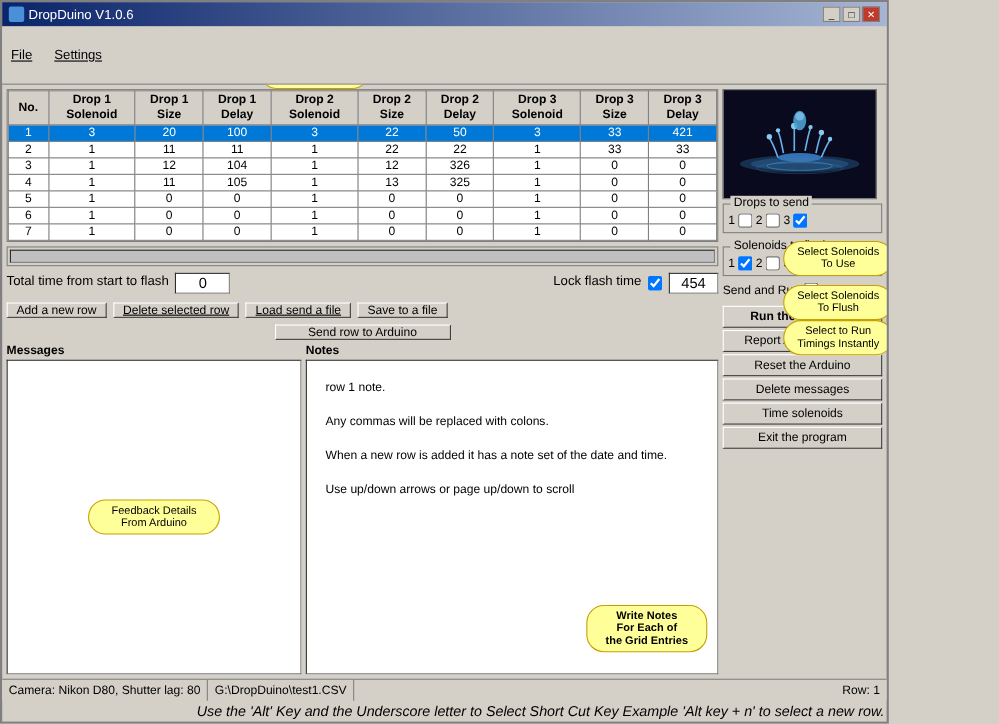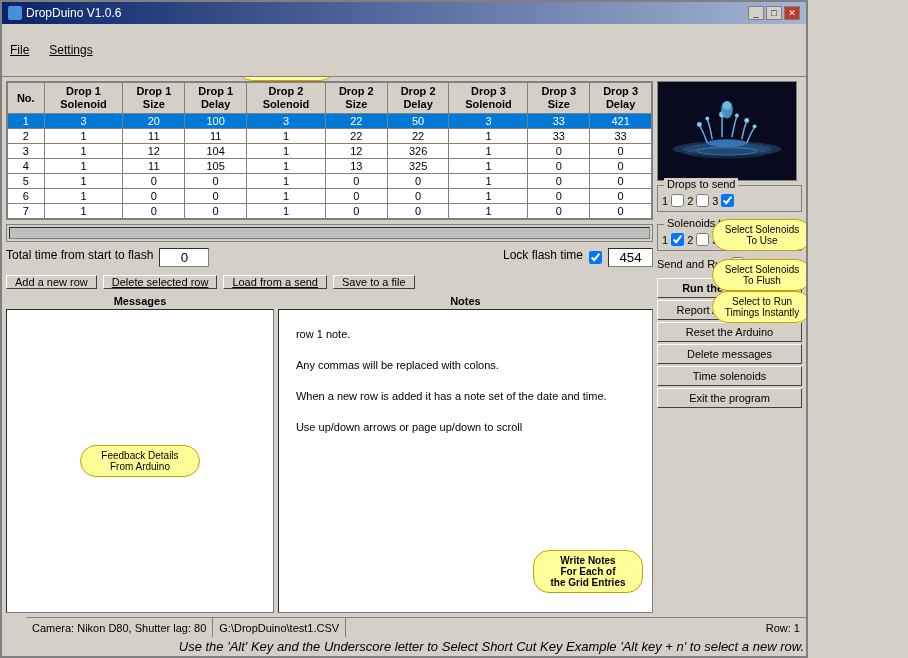--- a/index.html
+++ b/index.html
@@ -150,21 +150,20 @@
       flex: 1;
       display: flex;
       flex-direction: column;
     }
     .notes-panel {
       flex: 1.4;
       display: flex;
       flex-direction: column;
     }
     .panel-label {
-      text-align: center;
       font-weight: bold;
       font-size: 11px;
       margin-bottom: 2px;
     }
     .panel-box {
       flex: 1;
       border: 1px inset #808080;
       background: white;
       padding: 17px;
       overflow: hidden;
@@ -226,21 +225,20 @@
       margin-top: 2px;
       font-size: 11px;
     }
     
     .status-bar {
       display: flex;
       border-top: 1px solid #808080;
       background: #d4d0c8;
       height: 20px;
       align-items: flex-start;
-      margin-left: 24px;
     }
     .status-item {
       padding: 1px 6px;
       border-right: 1px solid #808080;
       font-size: 11px;
       height: 100%;
       display: flex;
       align-items: center;
     }
     .status-item:last-child { border-right: none; margin-left: auto; }
@@ -416,24 +414,27 @@
           <span style="flex:1;"></span>
           <span>Lock flash time</span>
           <input type="checkbox" checked="" style="">
           <input class="time-input" type="text" value="454" style="width: 45px;">
         </div>
       </div>
 
       <div class="controls-row">
         <button class="btn">Add a new row</button>
         <button class="btn btn-underline">Delete selected row</button>
-        <button class="btn btn-underline">Load from a send</button>
+        <button class="btn btn-underline">Load send a file</button>
         <button class="btn">Save to a file</button>
       </div>
 
+      <div style="display:flex; justify-content:center;">
+        <button class="btn" style="width:160px;">Send row to Arduino</button>
+      </div>
 
       <div class="bottom-area relative-wrapper">
 
         <div class="messages-panel">
           <div class="panel-label">Messages</div>
           <div class="panel-box">
 
             <div class="callout" style="top:50%; left:50%; transform:translate(-50%,-50%); width:120px;">
               Feedback Details<br>From Arduino
             </div>

